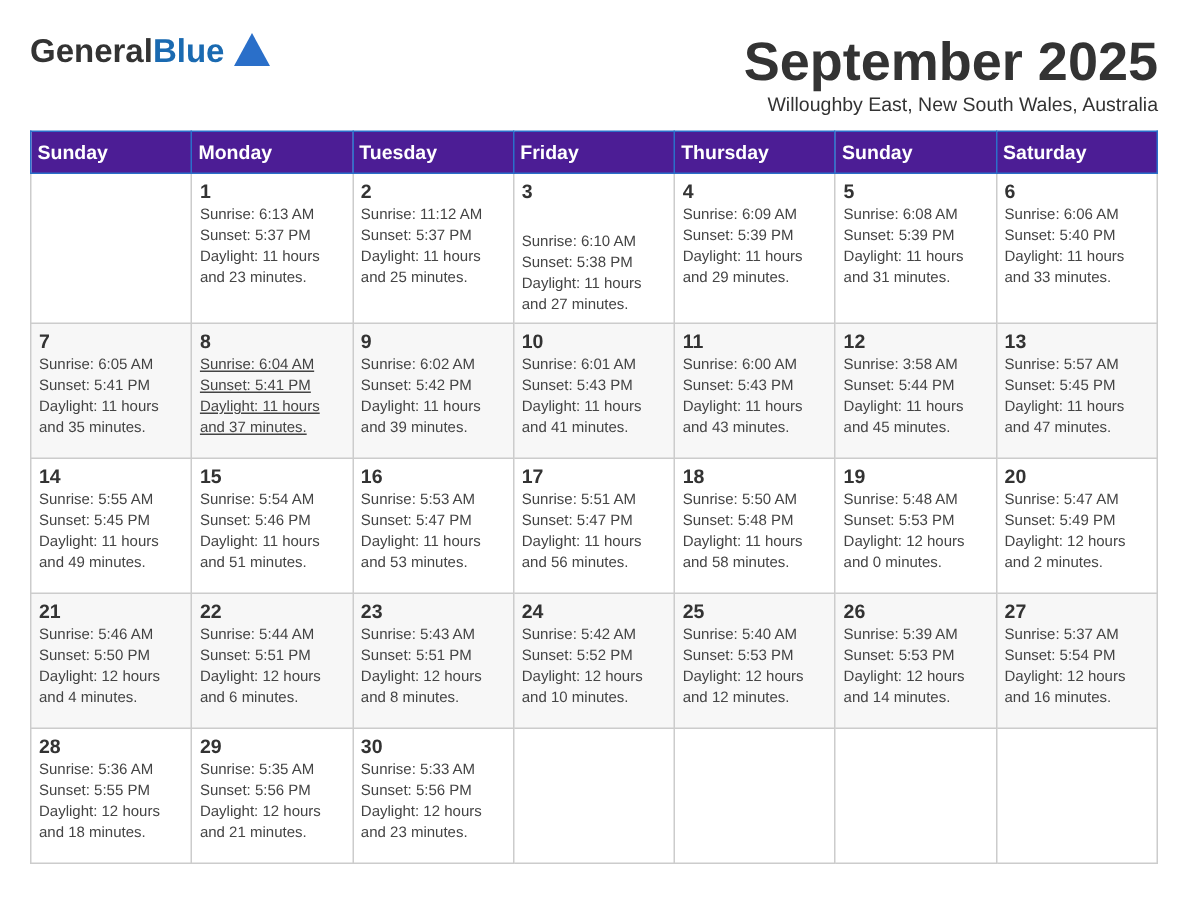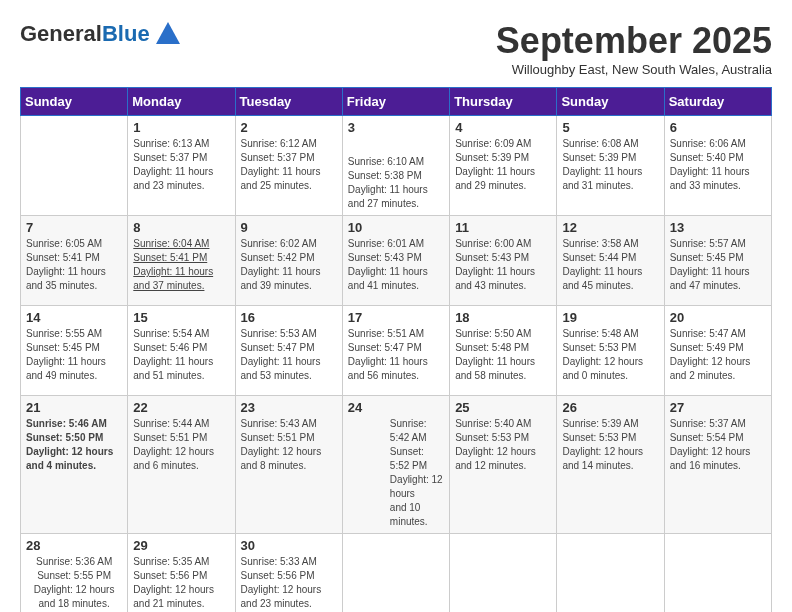--- a/index.html
+++ b/index.html
@@ -120,21 +120,21 @@
         <td class="empty"></td>
         <td>
           <div class="day-num">1</div>
           <div class="day-info" style="white-space: pre-line;">Sunrise: 6:13 AM
 Sunset: 5:37 PM
 Daylight: 11 hours
 and 23 minutes.</div>
         </td>
         <td>
           <div class="day-num">2</div>
-          <div class="day-info" style="white-space: pre-line;">Sunrise: 6:12 AM
+          <div class="day-info" style="white-space: pre-line;">Sunrise: 11:12 AM
 Sunset: 5:37 PM
 Daylight: 11 hours
 and 25 minutes.</div>
         </td>
         <td>
           <div class="day-num">3</div>
           <div class="day-info" style="white-space: pre-line; margin-top: 20px;">Sunrise: 6:10 AM
 Sunset: 5:38 PM
 Daylight: 11 hours
 and 27 minutes.</div>
@@ -259,42 +259,42 @@
           <div class="day-num">20</div>
           <div class="day-info" style="white-space: pre-line;">Sunrise: 5:47 AM
 Sunset: 5:49 PM
 Daylight: 12 hours
 and 2 minutes.</div>
         </td>
       </tr>
       <tr>
         <td>
           <div class="day-num">21</div>
-          <div class="day-info" style="white-space: pre-line; font-weight: bold;">Sunrise: 5:46 AM
+          <div class="day-info" style="white-space: pre-line;">Sunrise: 5:46 AM
 Sunset: 5:50 PM
 Daylight: 12 hours
 and 4 minutes.</div>
         </td>
         <td>
           <div class="day-num">22</div>
           <div class="day-info" style="white-space: pre-line;">Sunrise: 5:44 AM
 Sunset: 5:51 PM
 Daylight: 12 hours
 and 6 minutes.</div>
         </td>
         <td>
           <div class="day-num">23</div>
           <div class="day-info" style="white-space: pre-line;">Sunrise: 5:43 AM
 Sunset: 5:51 PM
 Daylight: 12 hours
 and 8 minutes.</div>
         </td>
         <td>
           <div class="day-num">24</div>
-          <div class="day-info" style="white-space: pre-line; margin-left: 42px;">Sunrise: 5:42 AM
+          <div class="day-info" style="white-space: pre-line;">Sunrise: 5:42 AM
 Sunset: 5:52 PM
 Daylight: 12 hours
 and 10 minutes.</div>
         </td>
         <td>
           <div class="day-num">25</div>
           <div class="day-info" style="white-space: pre-line;">Sunrise: 5:40 AM
 Sunset: 5:53 PM
 Daylight: 12 hours
 and 12 minutes.</div>
@@ -310,21 +310,21 @@
           <div class="day-num">27</div>
           <div class="day-info" style="white-space: pre-line;">Sunrise: 5:37 AM
 Sunset: 5:54 PM
 Daylight: 12 hours
 and 16 minutes.</div>
         </td>
       </tr>
       <tr>
         <td>
           <div class="day-num">28</div>
-          <div class="day-info" style="white-space: pre-line; text-align: center;">Sunrise: 5:36 AM
+          <div class="day-info" style="white-space: pre-line;">Sunrise: 5:36 AM
 Sunset: 5:55 PM
 Daylight: 12 hours
 and 18 minutes.</div>
         </td>
         <td>
           <div class="day-num">29</div>
           <div class="day-info" style="white-space: pre-line;">Sunrise: 5:35 AM
 Sunset: 5:56 PM
 Daylight: 12 hours
 and 21 minutes.</div>

